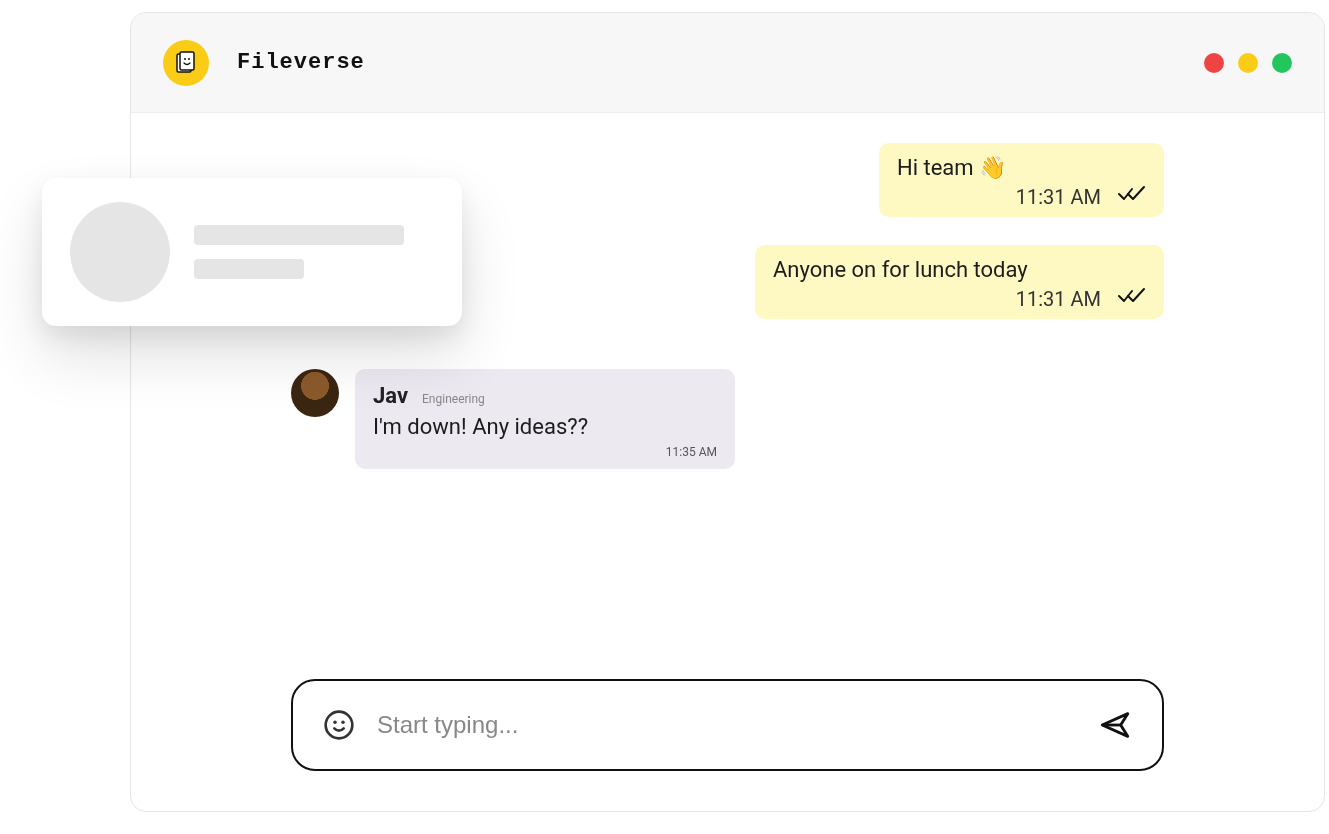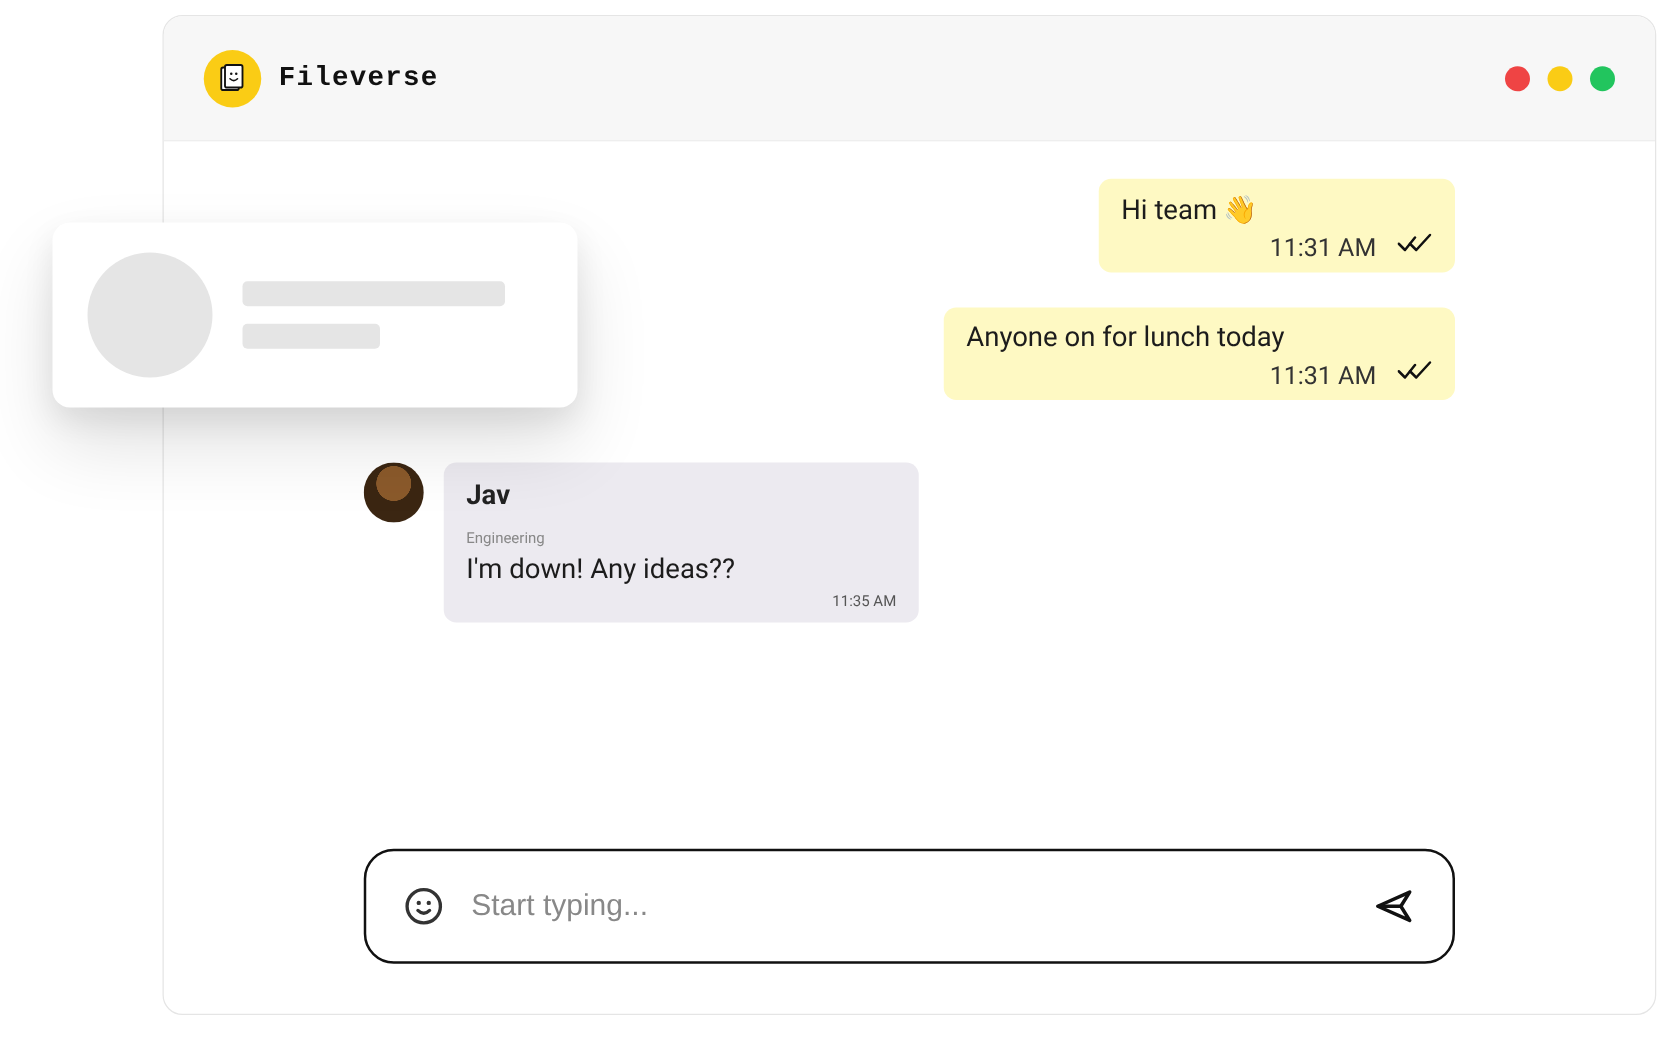--- a/index.html
+++ b/index.html
@@ -27,21 +27,21 @@
     background: #f7f7f7;
     border-bottom: 1px solid #eee;
     display: flex;
     align-items: center;
     padding: 0 32px;
     justify-content: space-between;
   }
   .brand {
     display: flex;
     align-items: center;
-    gap: 14px;
+    gap: 28px;
   }
   .brand-logo {
     width: 46px;
     height: 46px;
     border-radius: 50%;
     background: #facc15;
     display: flex;
     align-items: center;
     justify-content: center;
   }
@@ -119,21 +119,21 @@
     flex-shrink: 0;
   }
   .msg-recv {
     background: #eceaf0;
     border-radius: 10px;
     padding: 14px 18px 10px 18px;
     min-width: 380px;
     font-size: 22px;
     color: #1c1c1c;
   }
-  .recv-header { display:flex; gap:14px; align-items:baseline; margin-bottom:6px;flex-direction:column; }
+  .recv-header { display:flex; gap:14px; align-items:baseline; margin-bottom:6px; }
   .recv-name { font-weight:700; color:#222; }
   .recv-role { color:#888; font-size:12px; }
   .msg-recv .meta { text-align:right; font-size:12px; color:#555; margin-top:6px; }
 
   .composer {
     position:absolute;
     left: 160px; right: 160px; bottom: 40px;
     height: 92px;
     border: 2px solid #111;
     border-radius: 24px;

